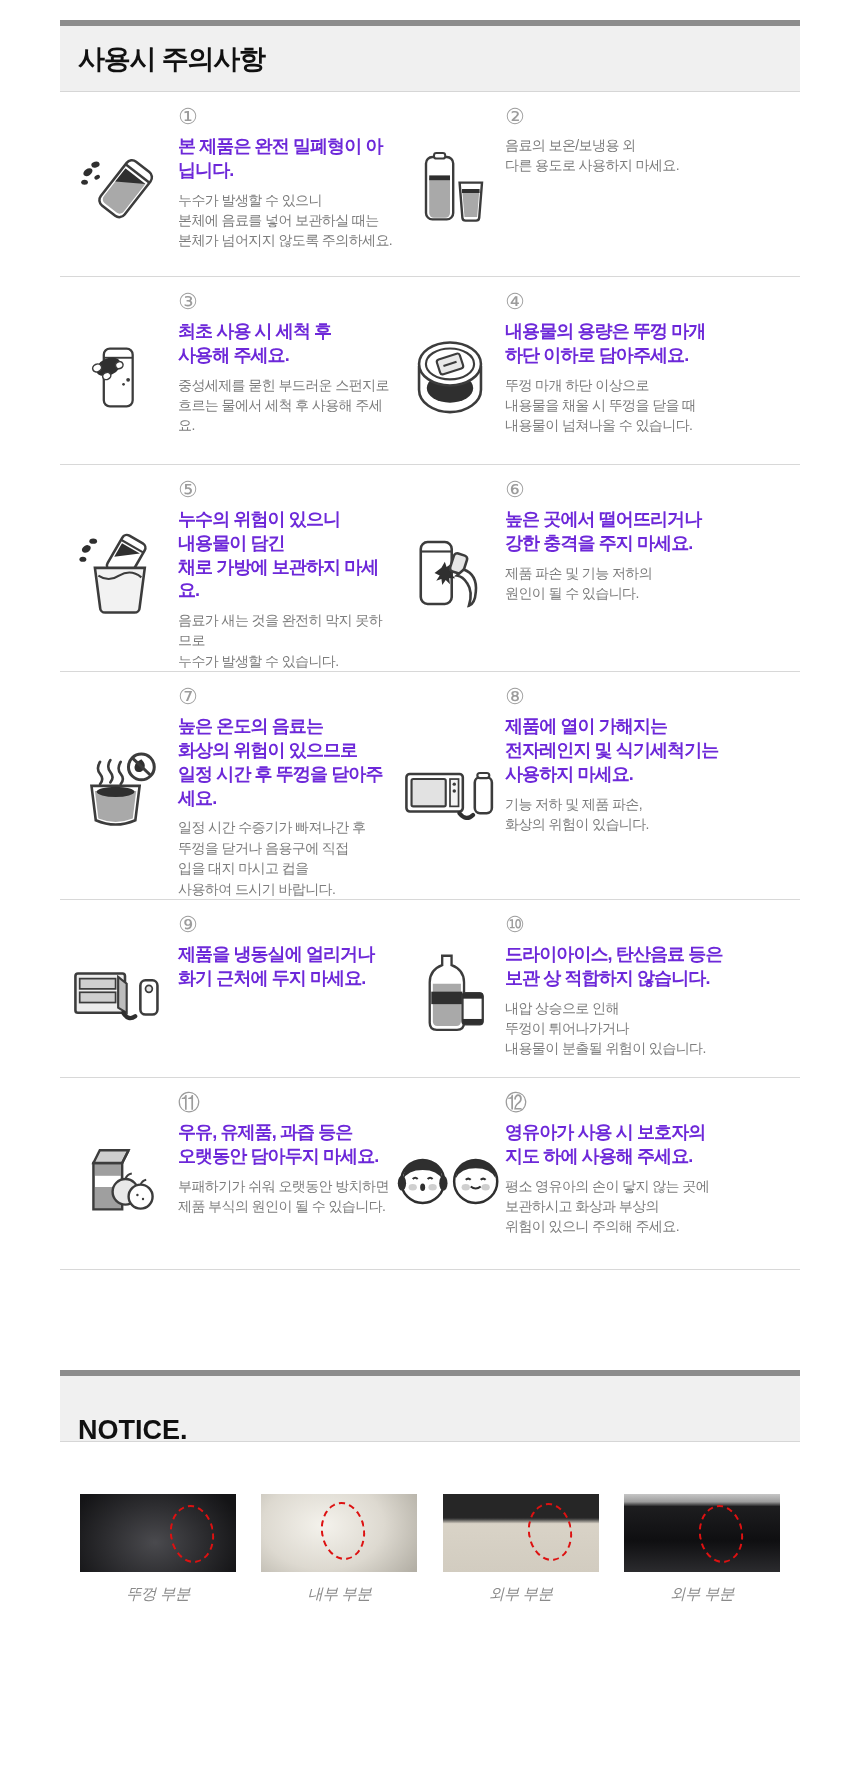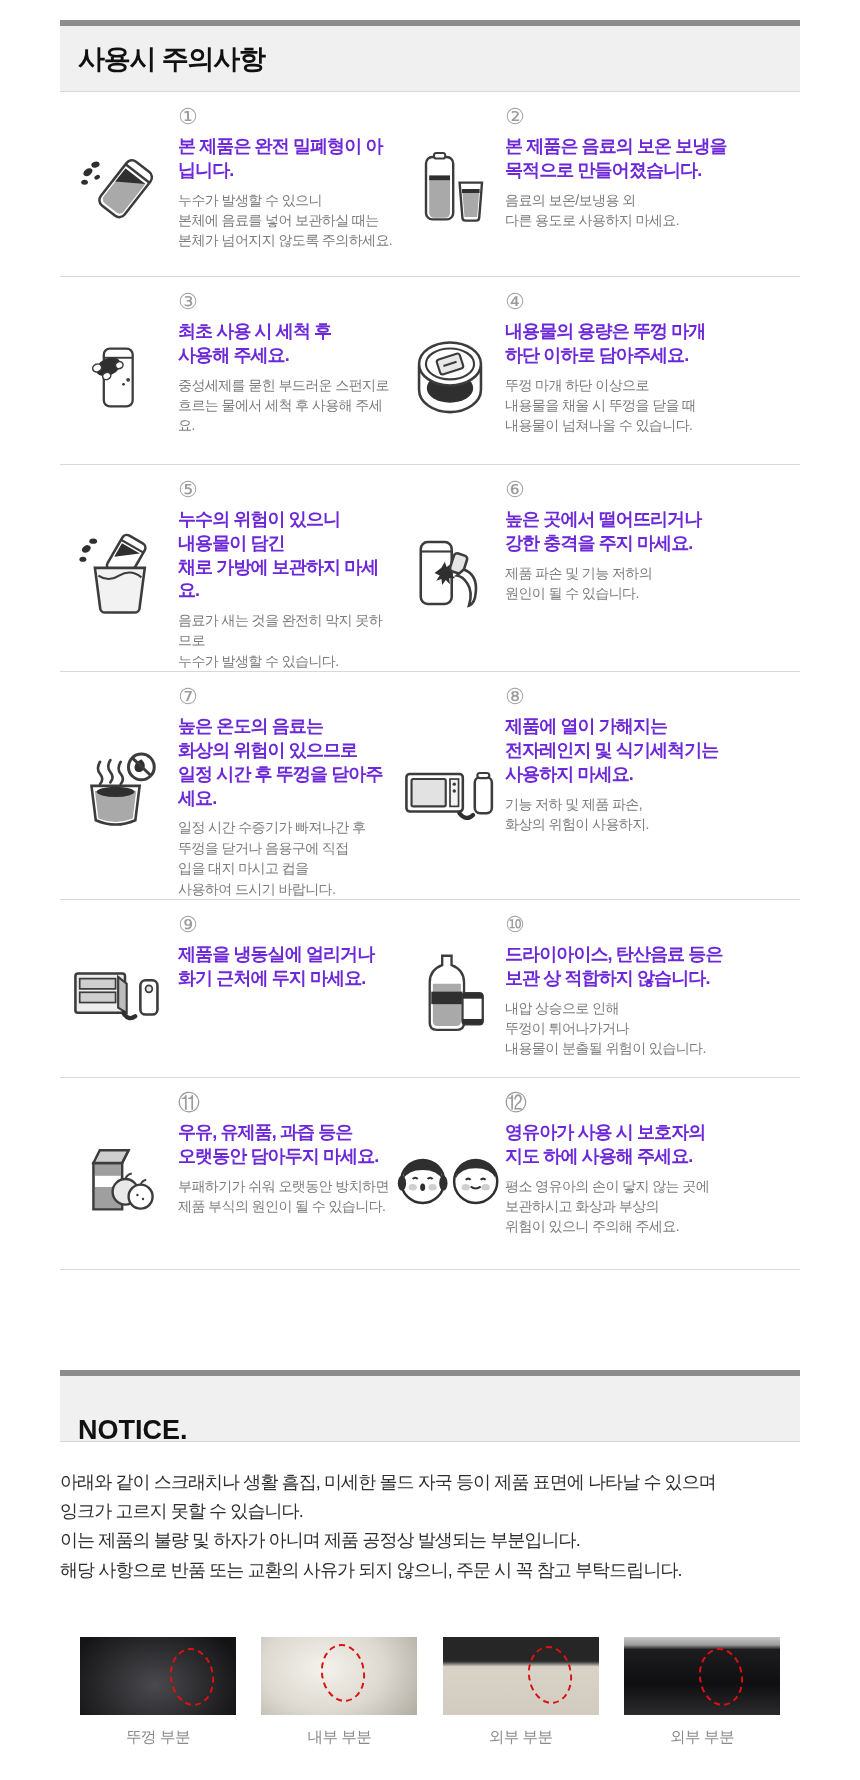--- a/index.html
+++ b/index.html
@@ -61,21 +61,21 @@
   .notice-body {
     margin-top: 26px;
     font-size: 18px; line-height: 1.62; color: #2e2e2e;
     letter-spacing: -0.9px; white-space: pre-line;
   }
   .photos {
     margin-top: 52px;
     display: flex; justify-content: space-between;
     padding: 0 20px;
   }
-  .photo { width: 156px; }
+  .photo { width: 156px; font-style: italic; }
   .ph-img { width: 156px; height: 78px; position: relative; overflow: hidden; }
   .ph1 { background: radial-gradient(ellipse 90px 70px at 48% 62%, #4a4a4e 0%, #2c2c2f 55%, #141416 100%); }
   .ph2 { background: radial-gradient(ellipse 110px 80px at 40% 40%, #f4f2ec 0%, #ddd9d0 55%, #b3afa5 100%); }
   .ph3 { background: linear-gradient(180deg, #262626 0%, #262626 30%, #3a3a3a 32%, #d9d3c7 38%, #d2ccc0 100%); }
   .ph4 { background: linear-gradient(180deg, #c6c6c6 0%, #9d9d9d 10%, #1d1d1f 16%, #0f0f11 60%, #2b2b2e 100%); }
   .red-circle {
     position: absolute;
     width: 44px; height: 58px;
     border: 2.5px dashed #dd1111;
     border-radius: 50%;
@@ -131,22 +131,20 @@
             <rect x="30" y="5" width="14" height="7" rx="3" fill="#fff" stroke="#3c3c3c" stroke-width="2.5"></rect>
             <path d="M24 36 h26 v44 a6 6 0 0 1 -6 6 h-14 a6 6 0 0 1 -6 -6 Z" fill="#a9a9a9"></path>
             <rect x="24" y="33" width="26" height="6" fill="#2f2f2f"></rect>
             <path d="M62 42 h28 l-3.5 44 a4 4 0 0 1 -4 3.5 h-13 a4 4 0 0 1 -4 -3.5 Z" fill="#fff" stroke="#3c3c3c" stroke-width="3"></path>
             <path d="M65.5 54 h21 l-2.6 31 h-15.8 Z" fill="#a9a9a9"></path>
             <rect x="65" y="50" width="22" height="5" fill="#2f2f2f"></rect>
           </svg>
         </div>
         <div class="txt">
           <div class="num">②</div>
-          <h3 class="ttl">본 제품은 음료의 보온 보냉을
-목적으로 만들어졌습니다.</h3>
           <p class="dsc">음료의 보온/보냉용 외
 다른 용도로 사용하지 마세요.</p>
         </div>
       </div>
     </div>
 
     <div class="row r2">
       <div class="cell left">
         <div class="icon-box">
           <svg viewBox="0 0 100 100" width="76" height="92">
@@ -275,21 +273,21 @@
             <rect x="84" y="34" width="20" height="42" rx="6" fill="#fff" stroke="#3c3c3c" stroke-width="3"></rect>
             <rect x="87" y="29" width="14" height="6" rx="3" fill="#fff" stroke="#3c3c3c" stroke-width="2.5"></rect>
           </svg>
         </div>
         <div class="txt">
           <div class="num">⑧</div>
           <h3 class="ttl">제품에 열이 가해지는
 전자레인지 및 식기세척기는
 사용하지 마세요.</h3>
           <p class="dsc">기능 저하 및 제품 파손,
-화상의 위험이 사용하지.</p>
+화상의 위험이 있습니다.</p>
         </div>
       </div>
     </div>
 
     <div class="row r5">
       <div class="cell left">
         <div class="icon-box">
           <svg viewBox="0 0 110 100" width="94" height="86">
             <rect x="4" y="26" width="58" height="46" rx="3" fill="#ededed" stroke="#3c3c3c" stroke-width="3"></rect>
             <rect x="9" y="32" width="42" height="12" fill="#cfcfcf" stroke="#3c3c3c" stroke-width="2"></rect>
@@ -380,24 +378,20 @@
         </div>
       </div>
     </div>
   </section>
 
   <section class="notice-section">
     <header class="section-header notice-hd">
       <span class="hd-title">NOTICE.</span>
     </header>
 
-    <p class="notice-body">아래와 같이 스크래치나 생활 흠집, 미세한 몰드 자국 등이 제품 표면에 나타날 수 있으며
-잉크가 고르지 못할 수 있습니다.
-이는 제품의 불량 및 하자가 아니며 제품 공정상 발생되는 부분입니다.
-해당 사항으로 반품 또는 교환의 사유가 되지 않으니, 주문 시 꼭 참고 부탁드립니다.</p>
 
     <div class="photos">
       <figure class="photo">
         <div class="ph-img ph1">
           <span class="red-circle"></span>
         </div>
         <figcaption>뚜껑 부분</figcaption>
       </figure>
       <figure class="photo">
         <div class="ph-img ph2">

